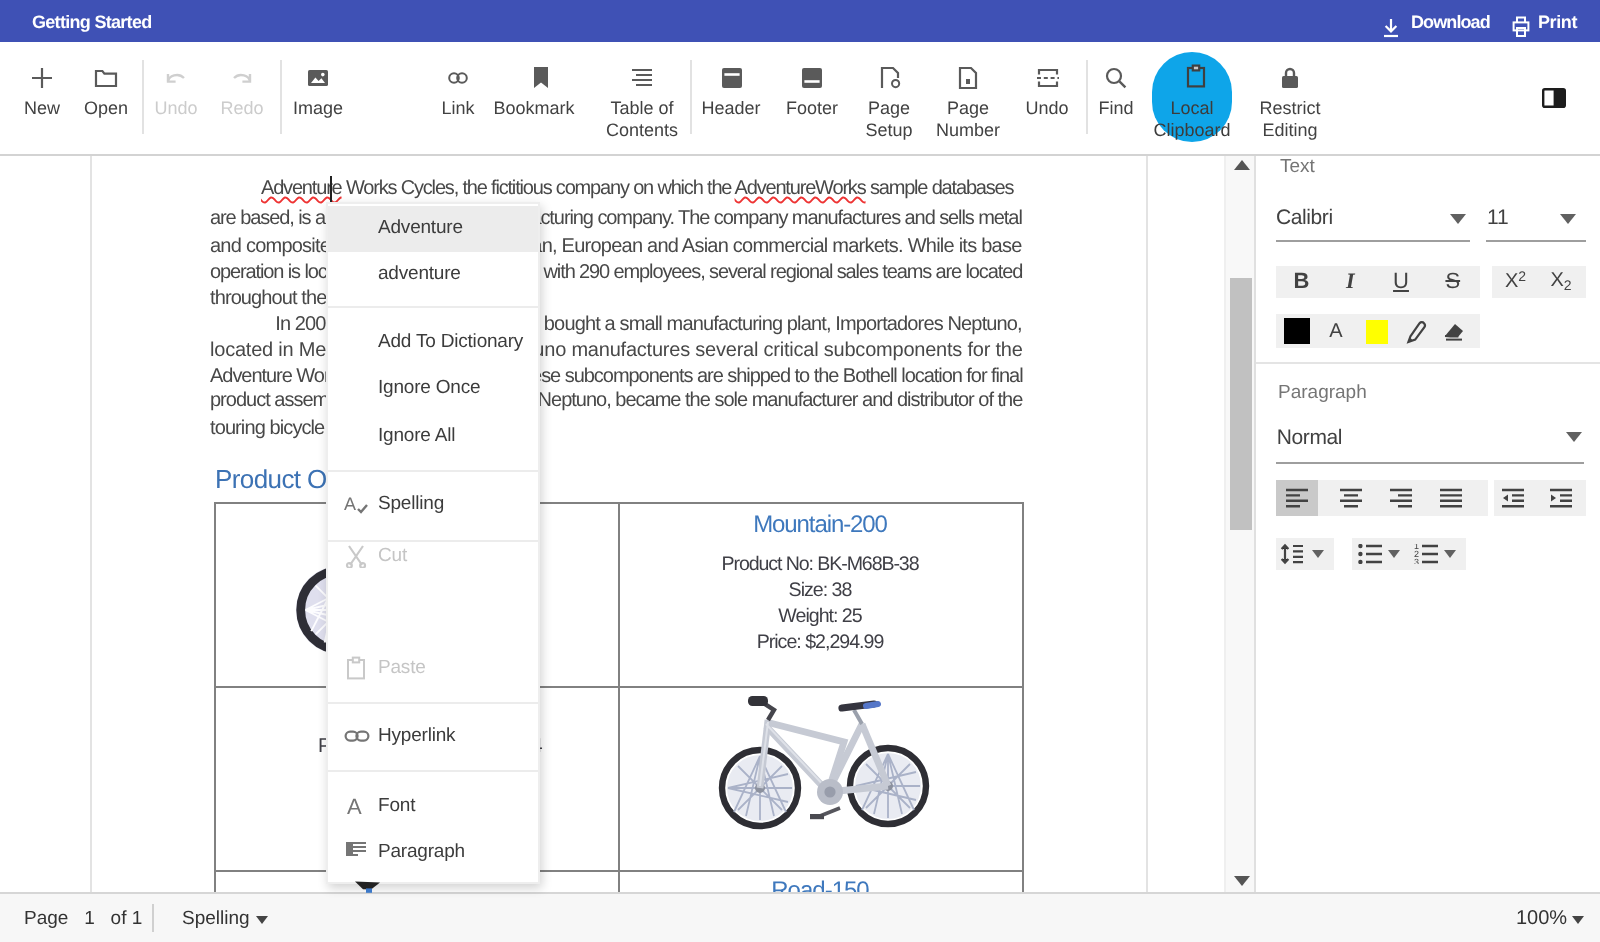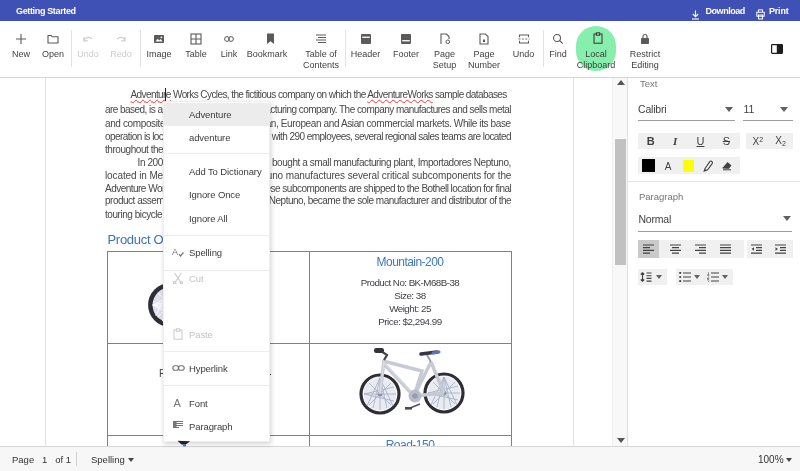--- a/index.html
+++ b/index.html
@@ -114,29 +114,20 @@
 
     <div class="titem" style="left:142px; top:0; width:34px; height:54px;">
       <svg class="ticon" style="left:11px;" width="12" height="12" viewBox="0 0 12 12">
           <rect x="1" y="2" width="10" height="8" rx="0.8" fill="#5a5a5a"></rect>
           <path d="M2.5 8.5 l2.2-2.8 1.6 1.8 1.4-1.4 1.8 2.4 z" fill="#fff"></path>
           <circle cx="8.4" cy="4.3" r="0.9" fill="#fff"></circle>
         </svg>
       <div class="tlab">Image</div>
     </div>
 
-    <div class="titem" style="left:179px; top:0; width:34px; height:54px;">
-      <svg class="ticon" style="left:11px;" width="12" height="12" viewBox="0 0 12 12">
-          <g stroke="#5a5a5a" stroke-width="1.1" fill="none">
-            <rect x="1" y="1" width="10" height="10"></rect>
-            <path d="M1 6 h10 M6 1 v10"></path>
-          </g>
-        </svg>
-      <div class="tlab">Table</div>
-    </div>
 
     <div class="titem" style="left:213px; top:0; width:32px; height:54px;">
       <svg class="ticon" style="left:11px; top:15px;" width="10" height="6" viewBox="0 0 10 6">
           <g stroke="#5a5a5a" stroke-width="1" fill="none">
             <circle cx="3" cy="3" r="2.4"></circle>
             <circle cx="7" cy="3" r="2.4"></circle>
           </g>
         </svg>
       <div class="tlab">Link</div>
     </div>
@@ -204,21 +195,21 @@
     </div>
 
     <div class="titem" style="left:543px; top:0; width:30px; height:54px;">
       <svg class="ticon" style="left:9px;" width="12" height="12" viewBox="0 0 12 12">
           <circle cx="5" cy="5" r="3.5" stroke="#5a5a5a" stroke-width="1.1" fill="none"></circle>
           <path d="M7.7 7.7 L10.7 10.7" stroke="#5a5a5a" stroke-width="1.2"></path>
         </svg>
       <div class="tlab">Find</div>
     </div>
 
-    <div class="titem" style="left:576px; top:5px; width:40px; height:45px; background:#86efac;border-radius:22px;">
+    <div class="titem" style="left:576px; top:5px; width:40px; height:45px; background:#0ea5e9;border-radius:22px;">
       <svg class="ticon" style="left:16px; top:6px;" width="12" height="12" viewBox="0 0 12 12">
           <g stroke="#3f3f3f" stroke-width="1.1" fill="none">
             <rect x="2" y="2" width="8" height="9.2"></rect>
             <rect x="4.4" y="0.8" width="3.2" height="2.4" fill="#c8c8c8"></rect>
           </g>
         </svg>
       <div class="tlab" style="top:23px; color:#3c3c3c;">Local<br>Clipboard</div>
     </div>
 
     <div class="titem" style="left:623px; top:0; width:44px; height:54px;">

